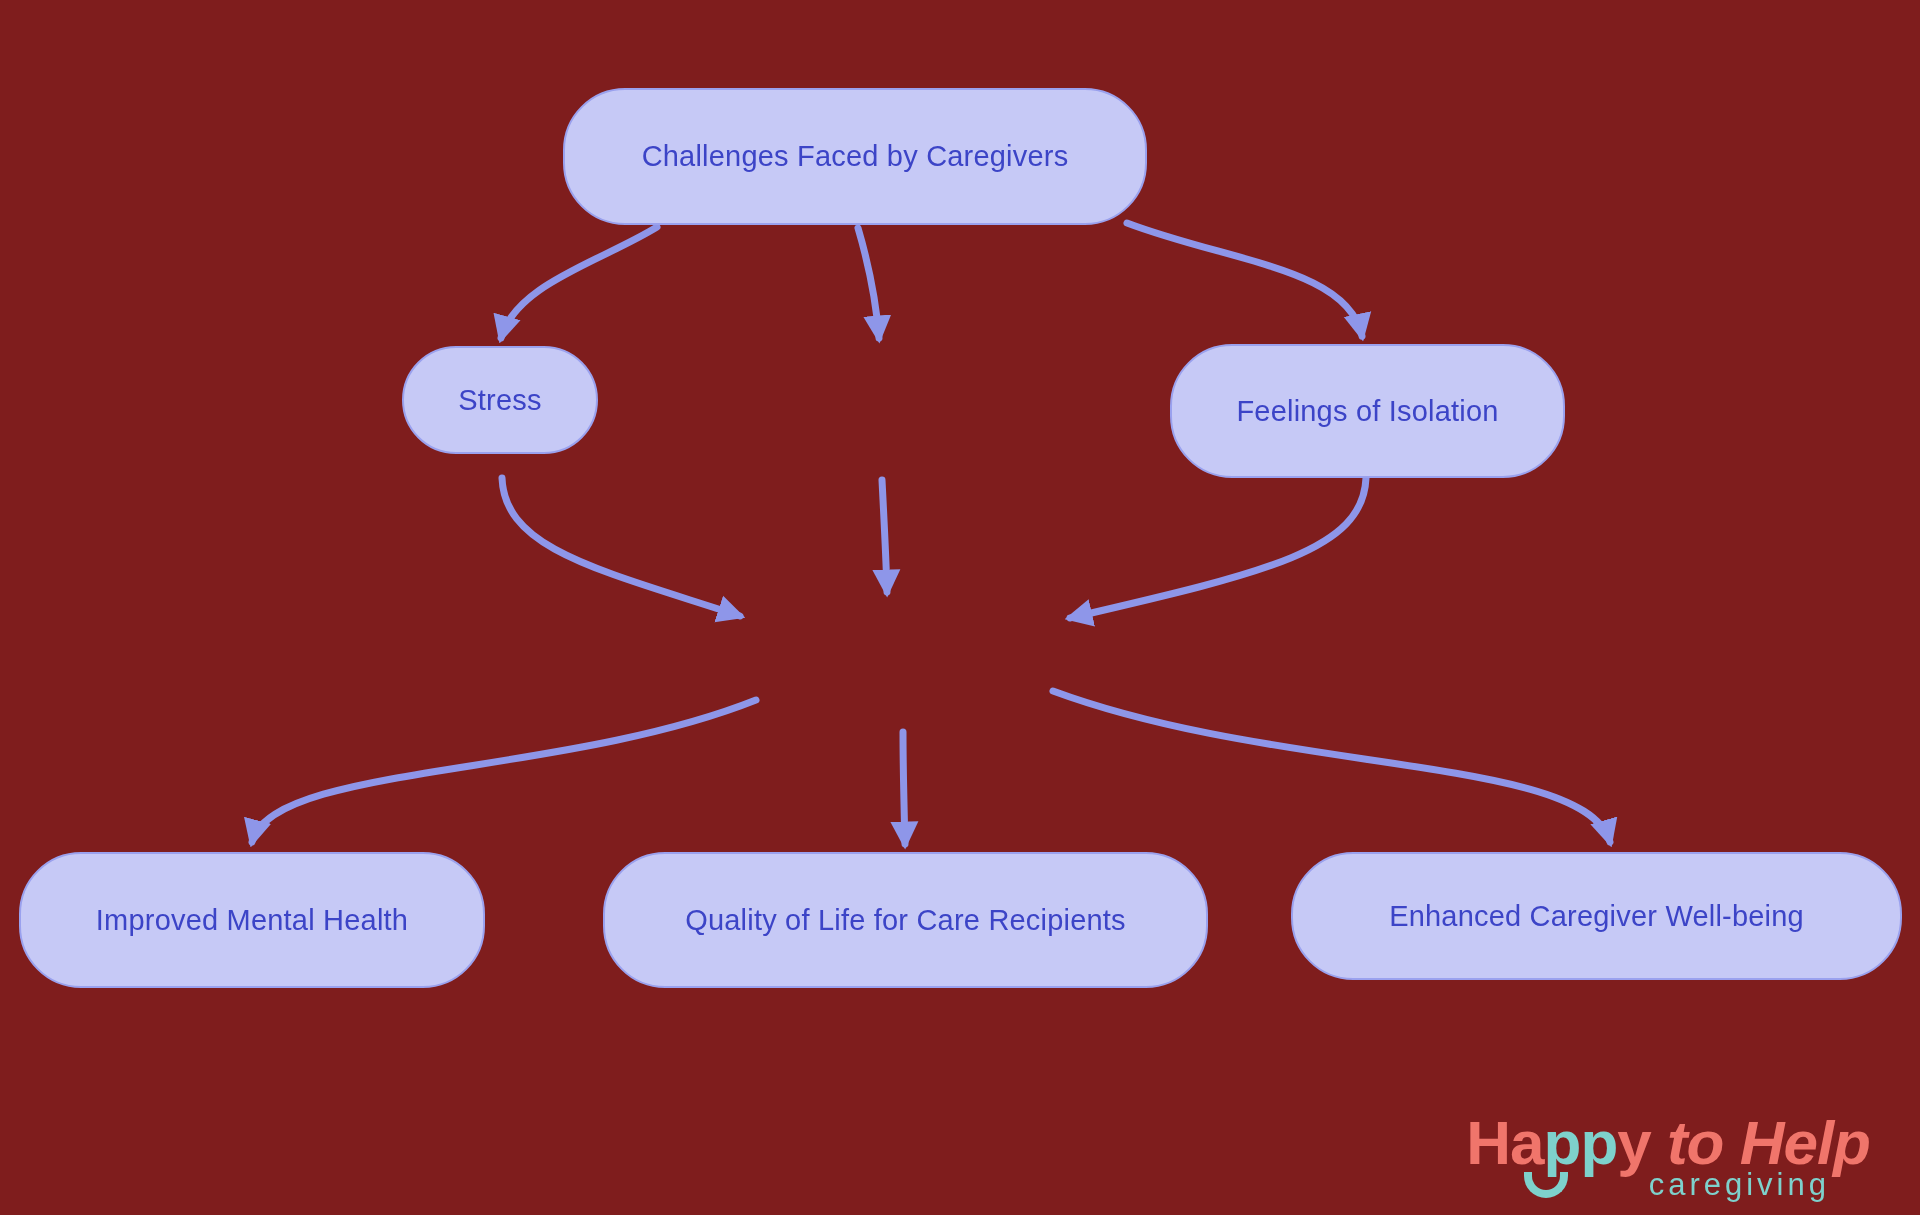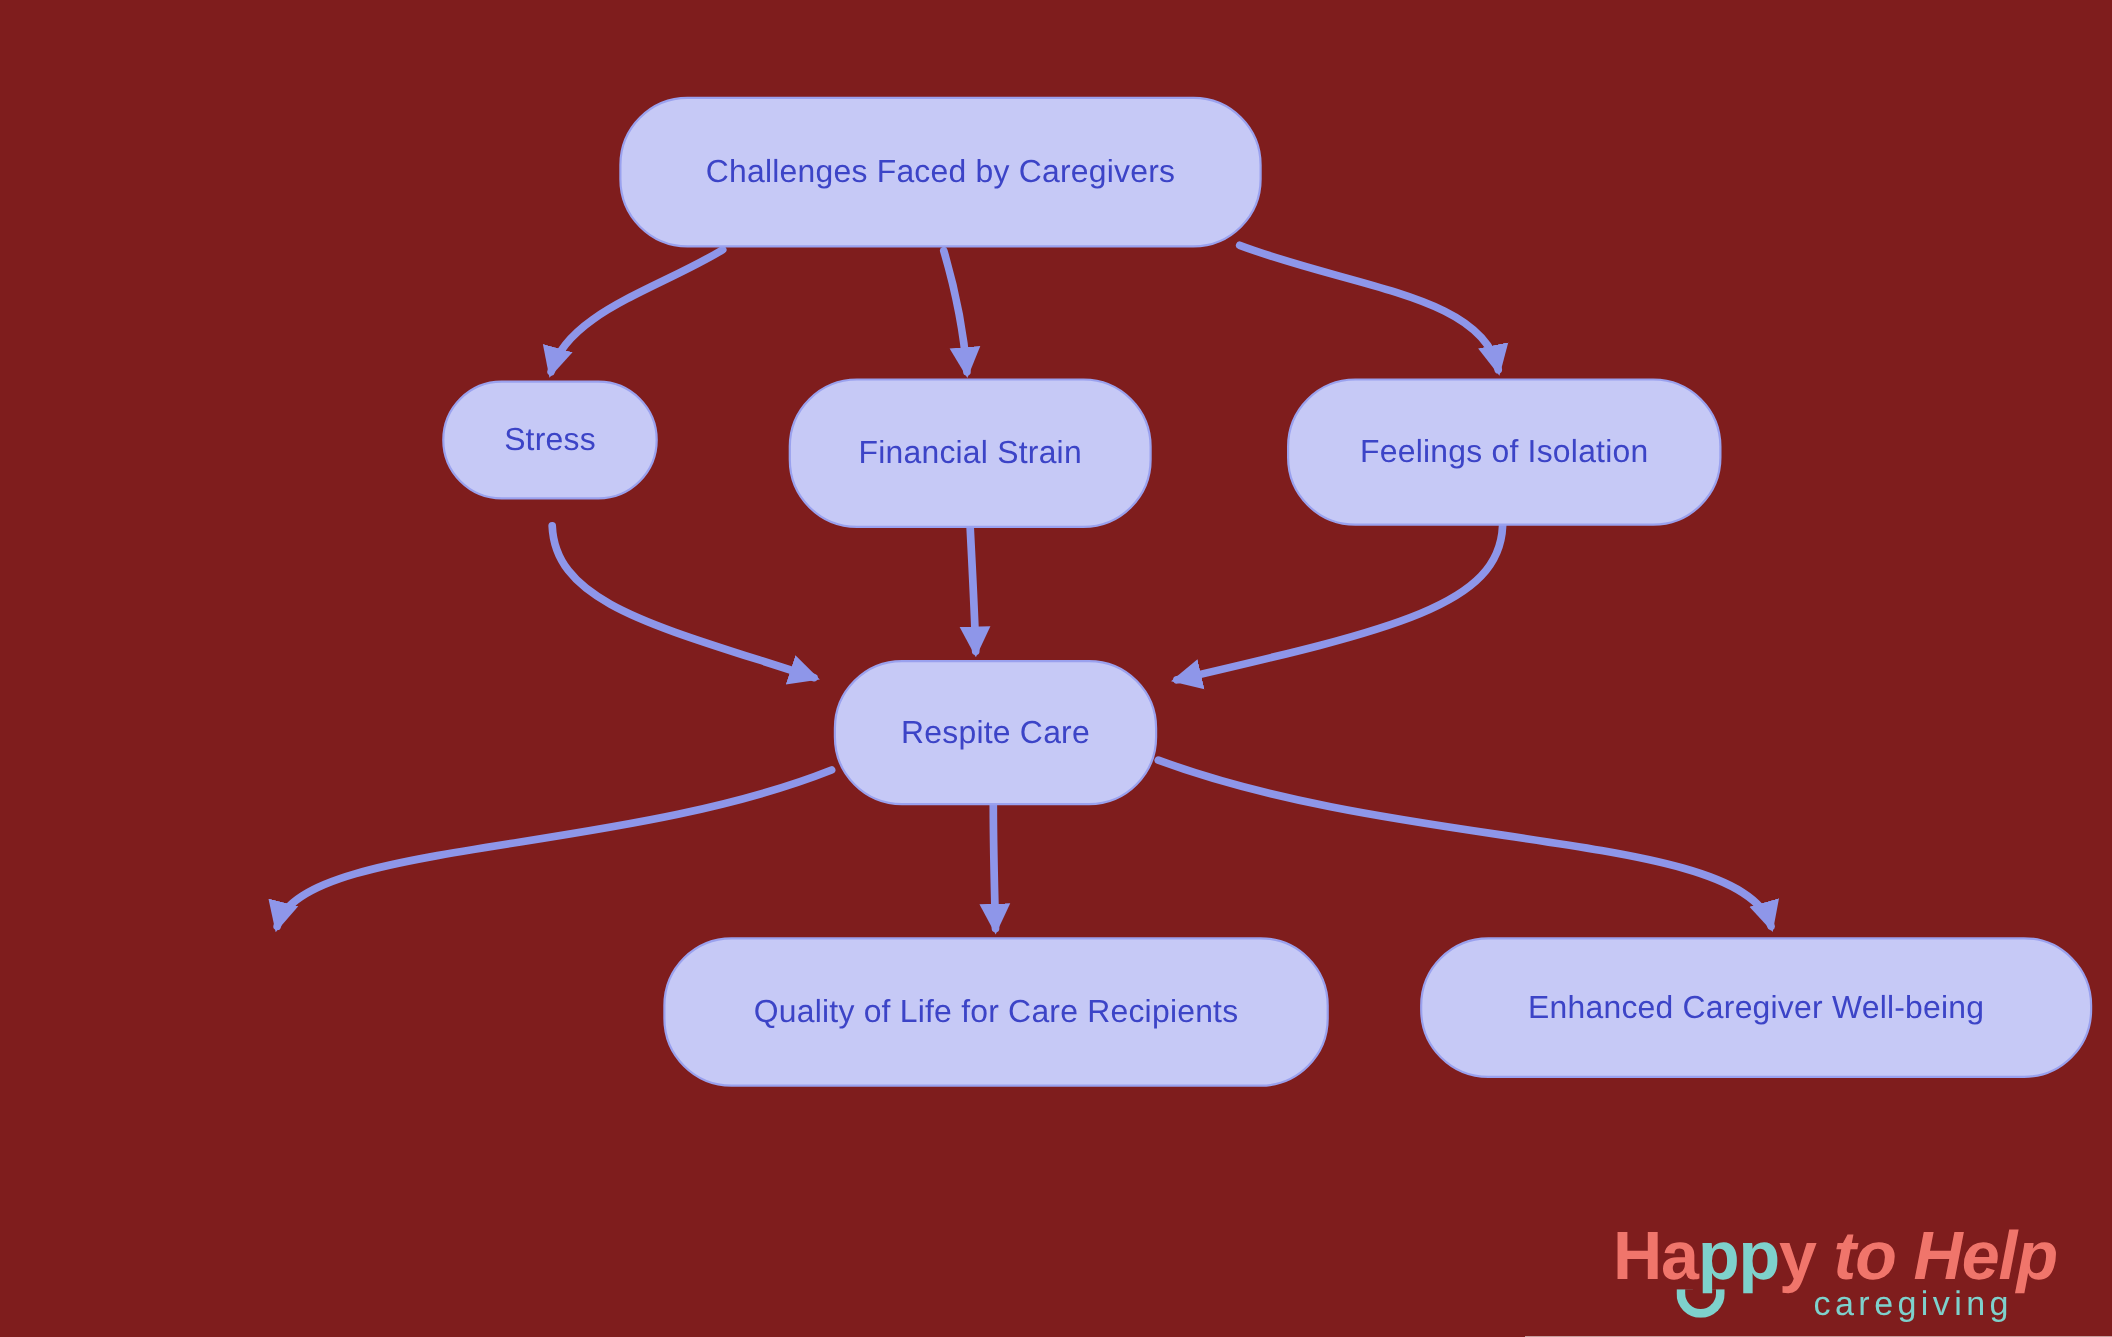--- a/index.html
+++ b/index.html
@@ -73,28 +73,25 @@
     <path class="edge" marker-end="url(#arrowhead)" d="M903,732 C903,770 904,806 905,844"></path>
     <path class="edge" marker-end="url(#arrowhead)" d="M1053,691 C1280,775 1585,755 1610,842"></path>
   </svg>
 
   <div class="node" id="n-challenges">
     <span>Challenges Faced by Caregivers</span>
   </div>
   <div class="node" id="n-stress">
     <span>Stress</span>
   </div>
-  <div class="node" id="n-financial">
-    <span>Financial Strain</span>
-  </div>
   <div class="node" id="n-isolation">
     <span>Feelings of Isolation</span>
   </div>
-  <div class="node" id="n-respite">
-    <span>Respite Care</span>
+  <div class="node" id="n-improved">
+    <span>Improved Mental Health</span>
   </div>
   <div class="node" id="n-quality">
     <span>Quality of Life for Care Recipients</span>
   </div>
   <div class="node" id="n-enhanced">
     <span>Enhanced Caregiver Well-being</span>
   </div>
 
   <div class="logo">
     <div class="logo-main"><span class="coral">Ha</span><span class="teal">pp</span><span class="coral">y</span><span class="coral gap">to Help</span></div>

